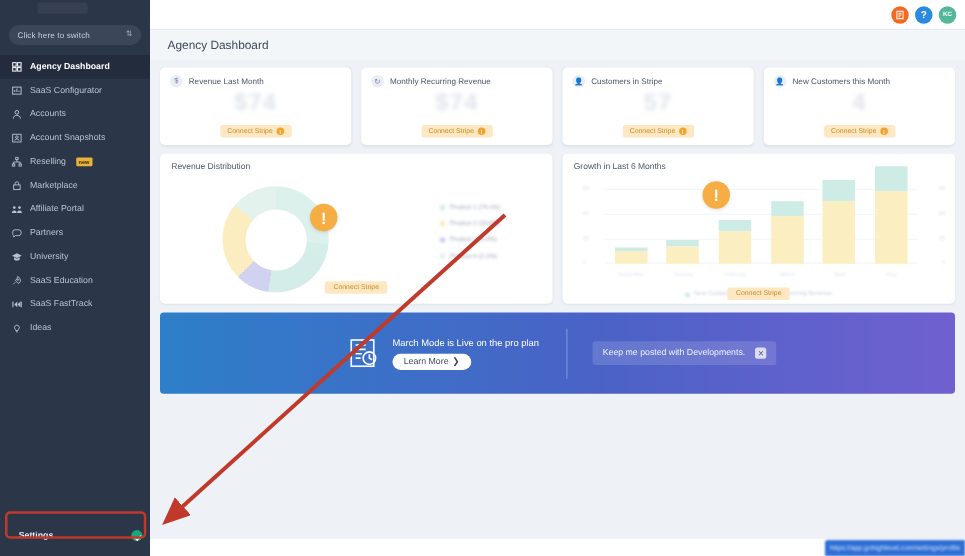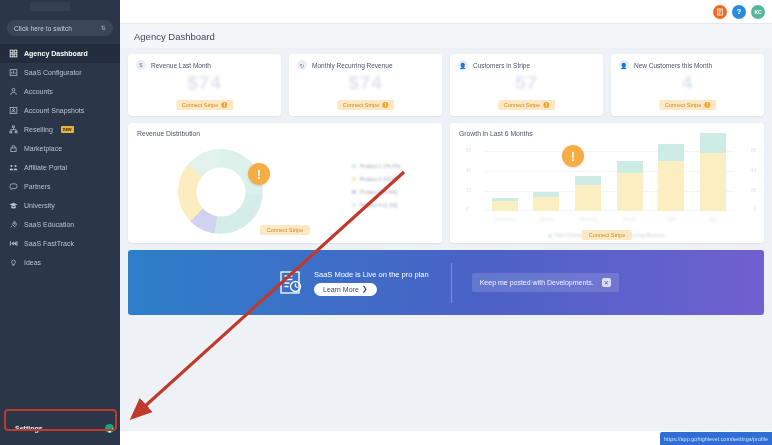--- a/index.html
+++ b/index.html
@@ -589,21 +589,21 @@
         <div class="banner-inner">
           <span class="banner-icon">
             <svg viewBox="0 0 26 26" fill="none" stroke="#ffffff" stroke-width="1.3">
               <rect x="3" y="2" width="18" height="21"></rect>
               <path d="M6.5 6h8M6.5 9.5h8M6.5 13h5M6.5 16.5h4"></path>
               <circle cx="17.5" cy="16.5" r="5" fill="none"></circle>
               <path d="M17.5 13.4v3.1l2.1 1.3"></path>
             </svg>
           </span>
           <div class="banner-texts">
-            <span class="banner-title">SaaS Mode is Live on the pro plan</span>
+            <span class="banner-title">March Mode is Live on the pro plan</span>
             <span class="learn-btn">
               <span>Learn More</span>
               <span>❯</span>
             </span>
           </div>
         </div>
         <div class="banner-div"></div>
         <div class="keepme">
           <span>Keep me posted with Developments.</span>
           <span class="x">✕</span>

